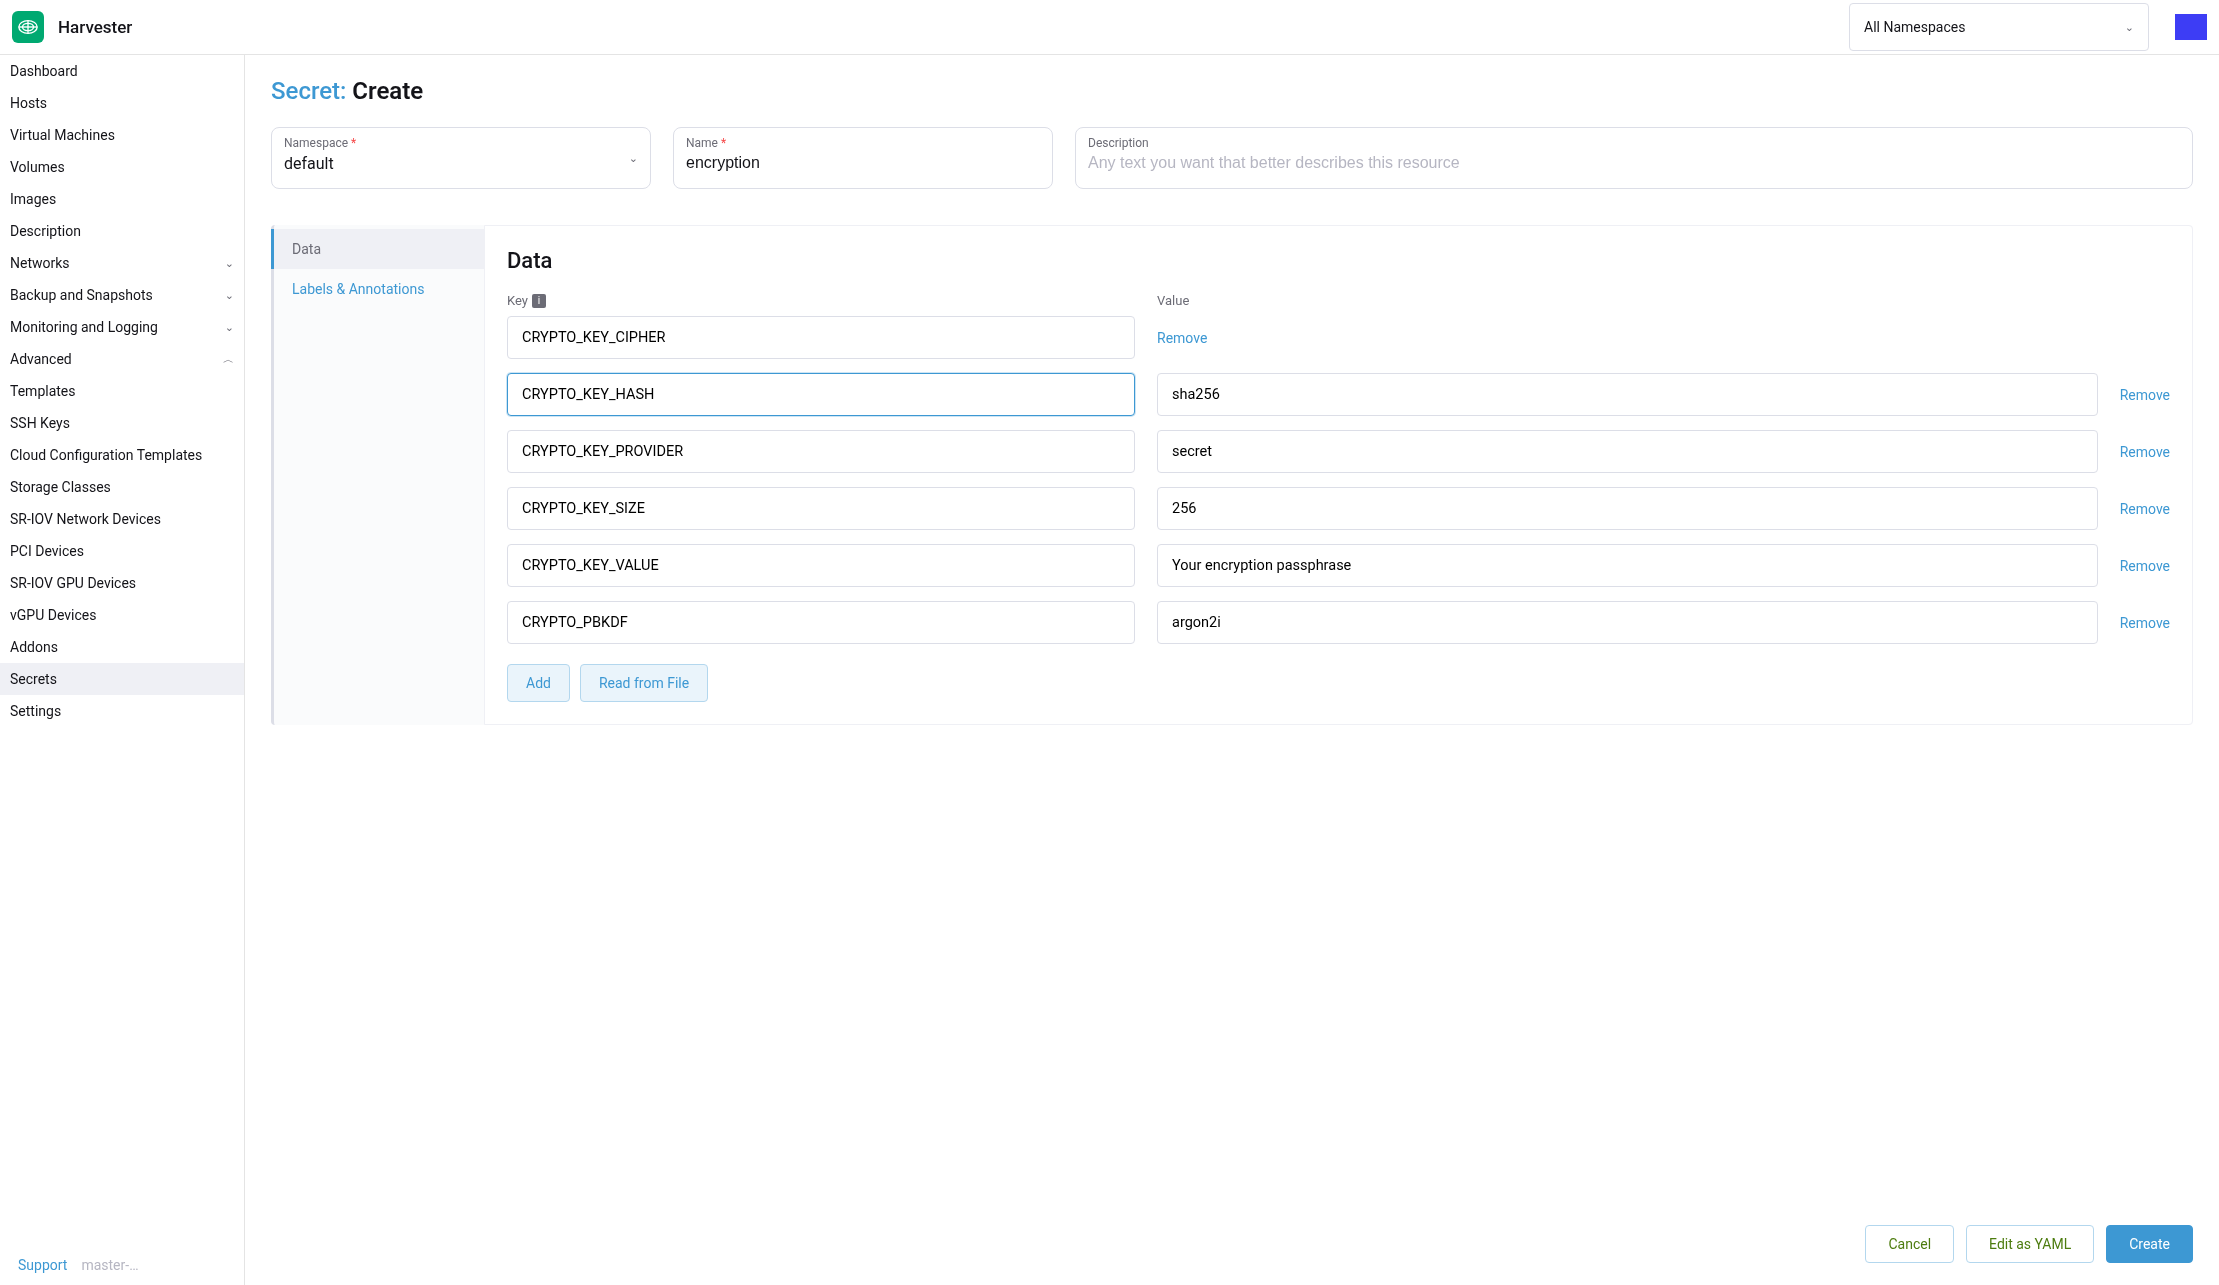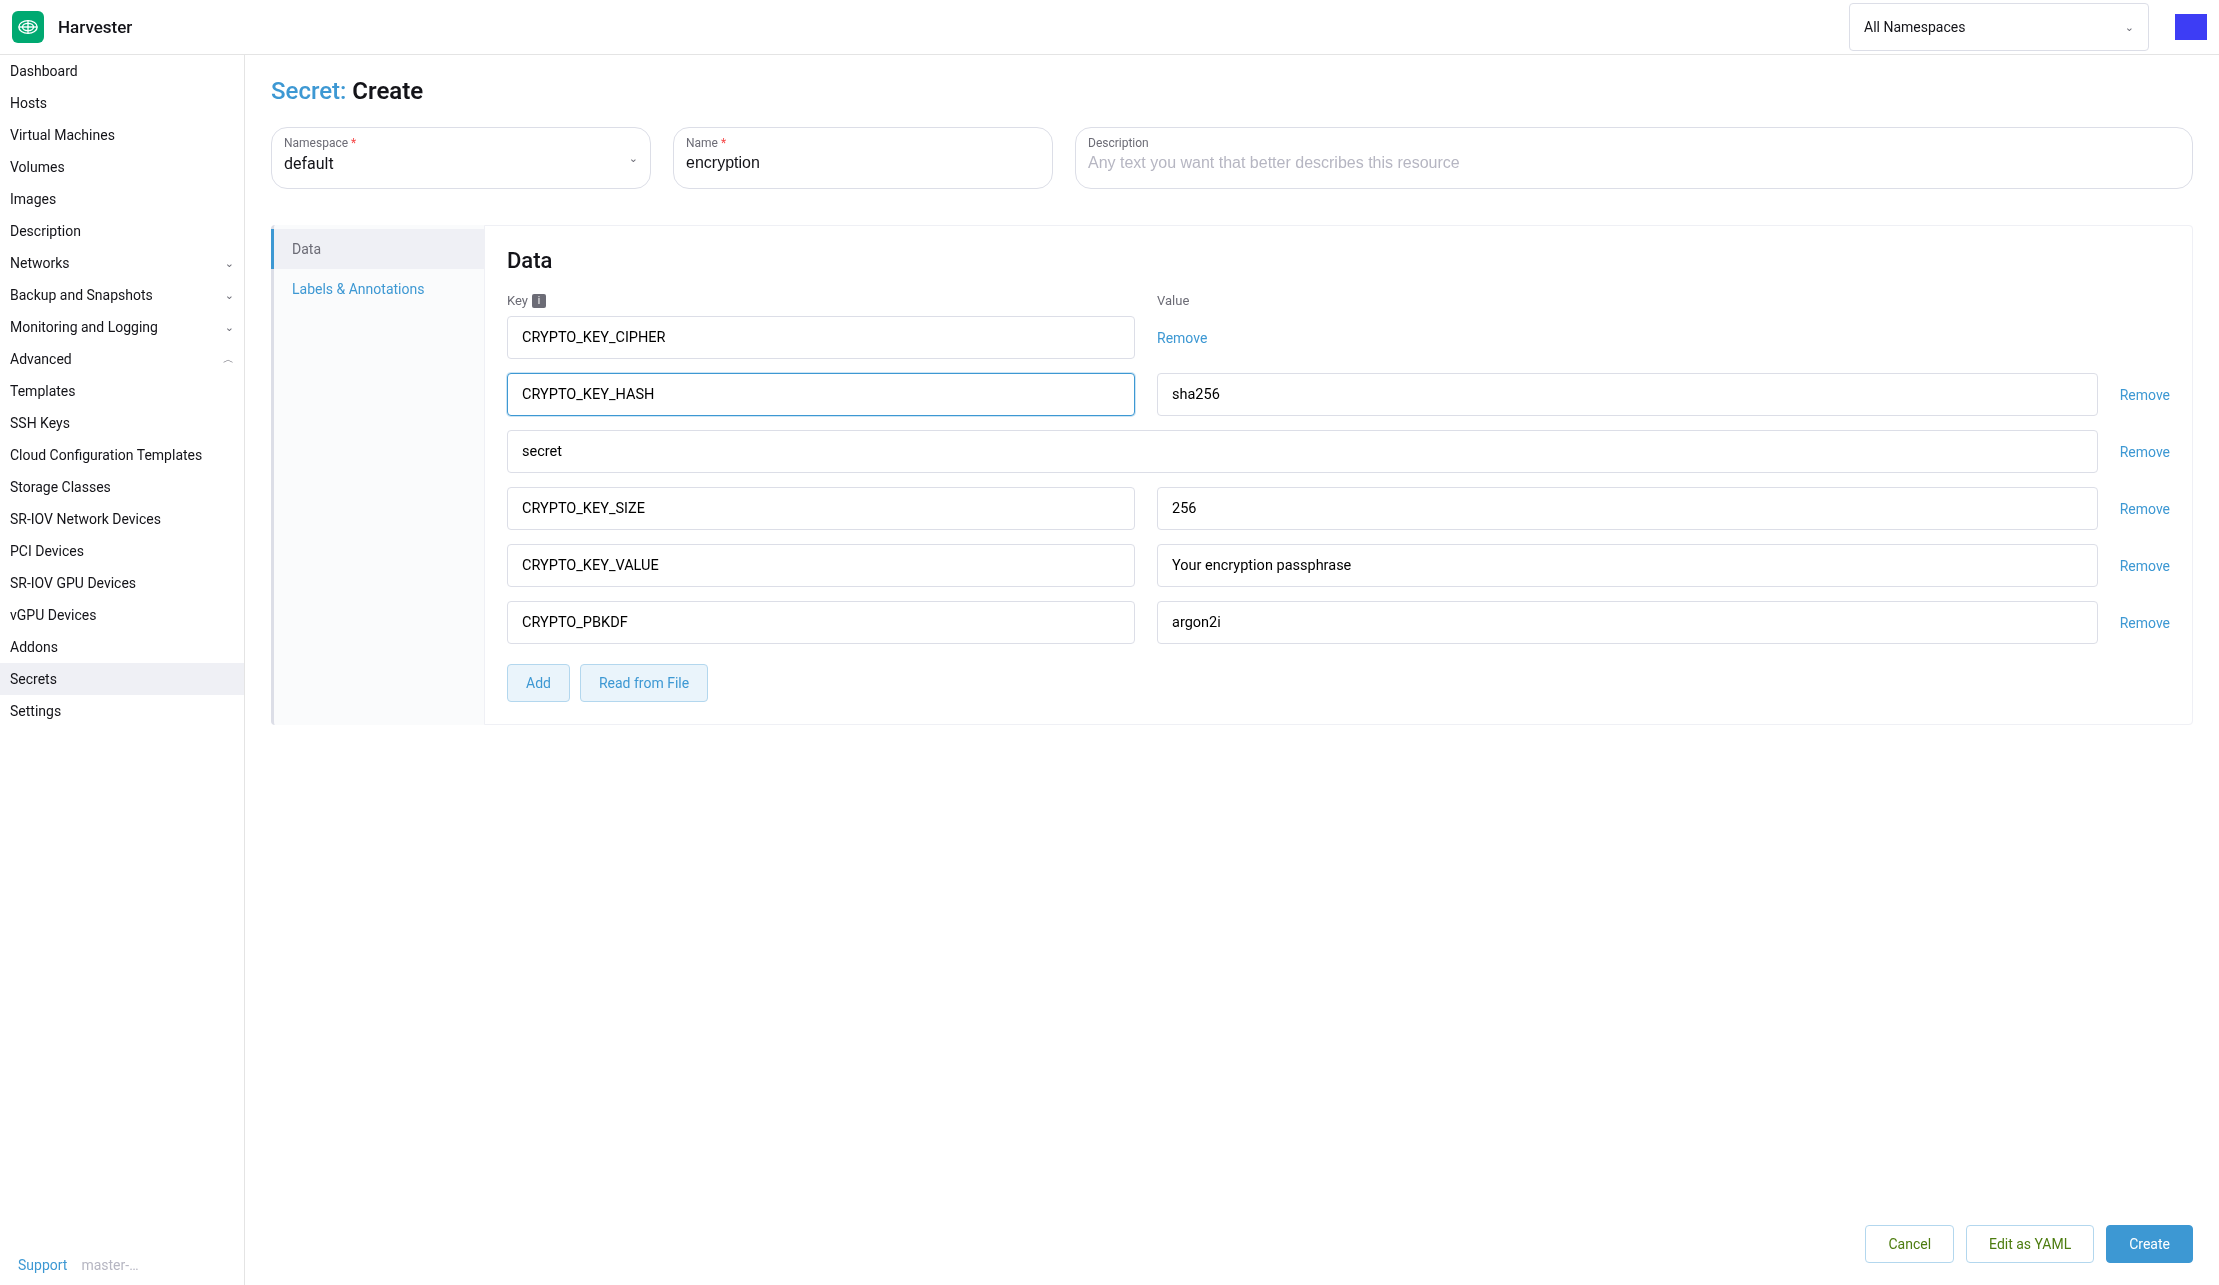--- a/index.html
+++ b/index.html
@@ -119,21 +119,21 @@
       color: #3d98d3;
       font-weight: 500;
     }
     .meta-row {
       display: flex;
       gap: 22px;
       margin-bottom: 36px;
     }
     .field {
       border: 1px solid #dcdee7;
-      border-radius: 16px;
+      border-radius: 8px;
       padding: 8px 12px 10px;
       min-height: 62px;
       flex: 1;
       position: relative;
     }
     .field.ns {
       flex: 0 0 380px;
     }
     .field.nm {
       flex: 0 0 380px;
@@ -447,20 +447,21 @@
             <div class="kv-row">
               <input class="kv-input k" value="CRYPTO_KEY_CIPHER" style="">
               <span class="remove-link">Remove</span>
             </div>
             <div class="kv-row">
               <input class="kv-input k focused" value="CRYPTO_KEY_HASH" style="">
               <input class="kv-input v" value="sha256" style="">
               <span class="remove-link">Remove</span>
             </div>
             <div class="kv-row">
+              <input class="kv-input k" value="CRYPTO_KEY_PROVIDER" style="">
               <input class="kv-input v" value="secret" style="">
               <span class="remove-link">Remove</span>
             </div>
             <div class="kv-row">
               <input class="kv-input k" value="CRYPTO_KEY_SIZE" style="">
               <input class="kv-input v" value="256" style="">
               <span class="remove-link">Remove</span>
             </div>
             <div class="kv-row">
               <input class="kv-input k" value="CRYPTO_KEY_VALUE" style="">

